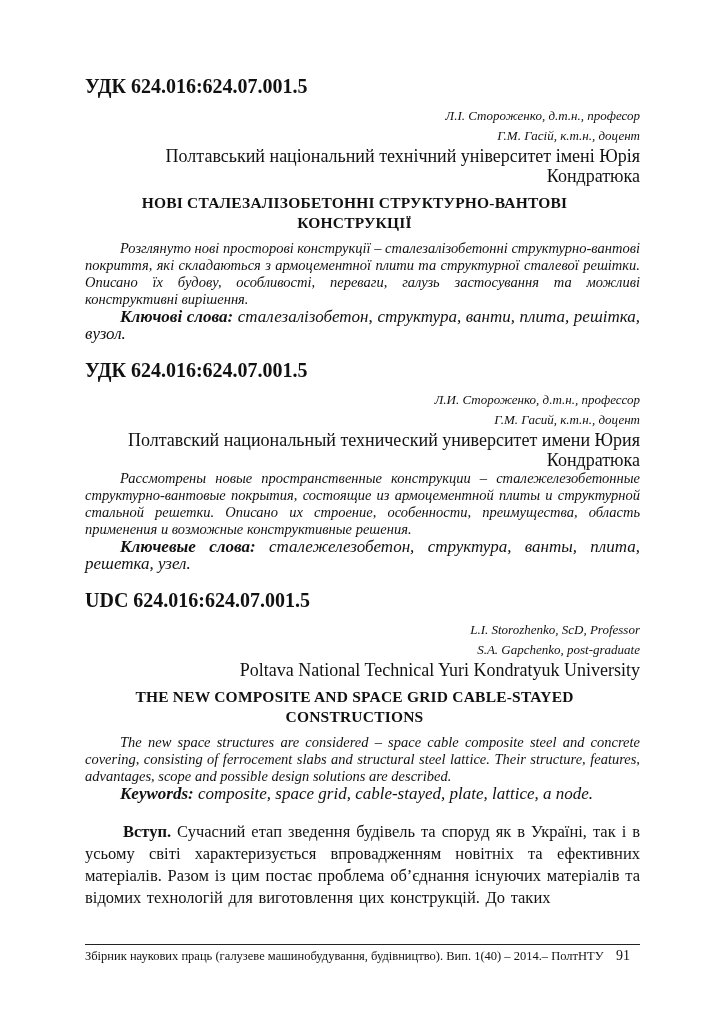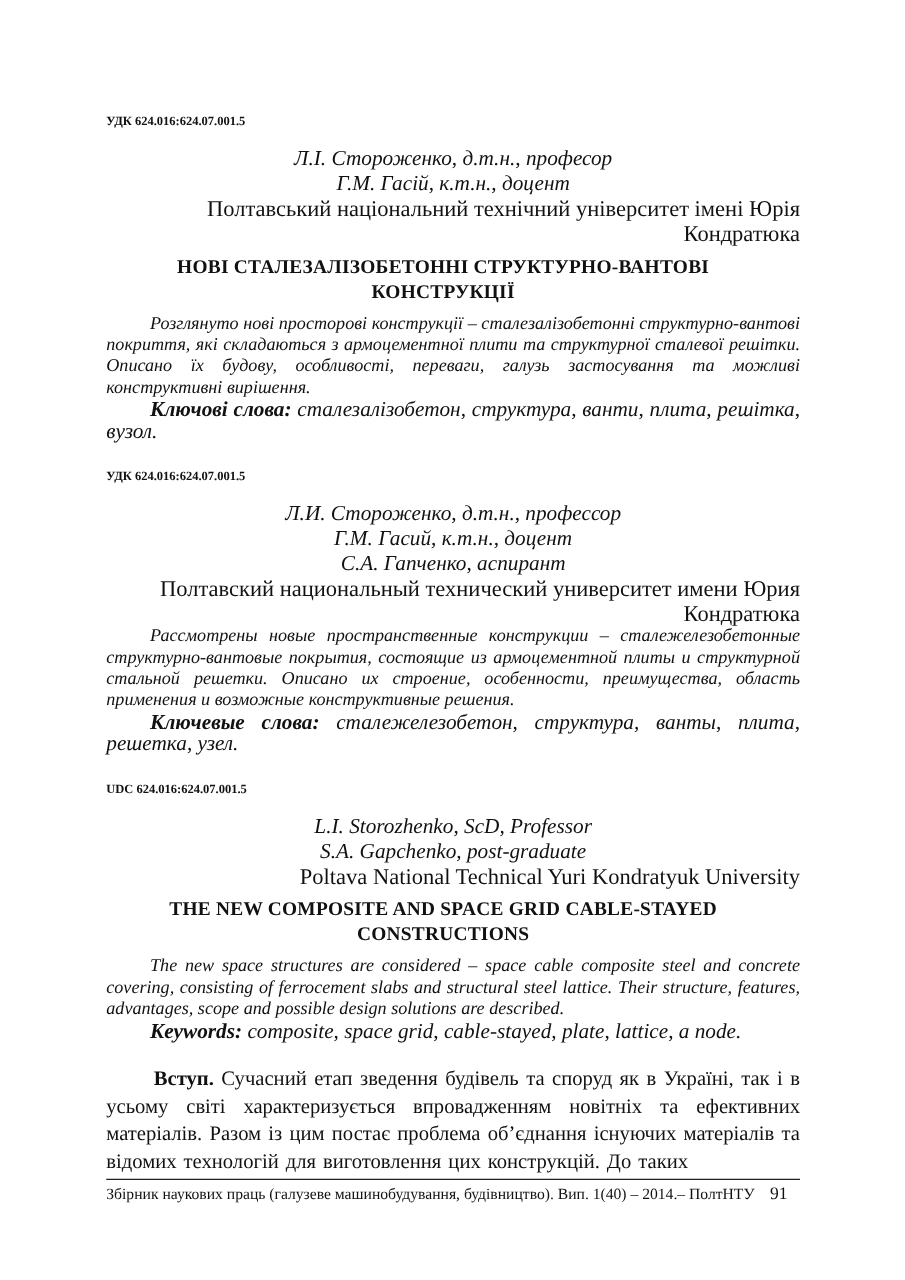--- a/index.html
+++ b/index.html
@@ -18,28 +18,28 @@
   }
   .page {
     position: absolute;
     top: 0; left: 0;
     width: 724px;
     height: 1024px;
     padding: 72px 84px 0 85px;
   }
   .udc {
     font-weight: bold;
-    font-size: 10px;
+    font-size: 20px;
     line-height: 19px;
-    margin: 16px 0 10px 0;
+    margin: 5px 0 10px 0;
   }
   .authors {
-    text-align: center;
+    text-align: right;
     font-style: italic;
-    font-size: 17px;
+    font-size: 13px;
     line-height: 20px;
   }
   .authors div { margin: 0; }
   .affiliation {
     text-align: right;
     font-size: 18px;
     line-height: 20px;
   }
   .article-title {
     text-align: center;
@@ -109,21 +109,20 @@
     <h1 class="article-title">НОВІ СТАЛЕЗАЛІЗОБЕТОННІ СТРУКТУРНО-ВАНТОВІ КОНСТРУКЦІЇ</h1>
     <p class="abstract">Розглянуто нові просторові конструкції – сталезалізобетонні структурно-вантові покриття, які складаються з армоцементної плити та структурної сталевої решітки. Описано їх будову, особливості, переваги, галузь застосування та можливі конструктивні вирішення.</p>
     <p class="keywords"><span class="kw-label">Ключові слова:</span> <span>сталезалізобетон, структура, ванти, плита, решітка, вузол.</span></p>
   </div>
 
   <div class="section">
     <p class="udc">УДК 624.016:624.07.001.5</p>
     <div class="authors">
       <div>Л.И. Стороженко, д.т.н., профессор</div>
       <div>Г.М. Гасий, к.т.н., доцент</div>
-      <div>С.А. Гапченко, аспирант</div>
     </div>
     <div class="affiliation">Полтавский национальный технический университет имени Юрия Кондратюка</div>
     <p class="abstract">Рассмотрены новые пространственные конструкции – сталежелезобетонные структурно-вантовые покрытия, состоящие из армоцементной плиты и структурной стальной решетки. Описано их строение, особенности, преимущества, область применения и возможные конструктивные решения.</p>
     <p class="keywords"><span class="kw-label">Ключевые слова:</span> <span>сталежелезобетон, структура, ванты, плита, решетка, узел.</span></p>
   </div>
 
   <div class="section">
     <p class="udc">UDC 624.016:624.07.001.5</p>
     <div class="authors">
       <div>L.I. Storozhenko, ScD, Professor</div>

